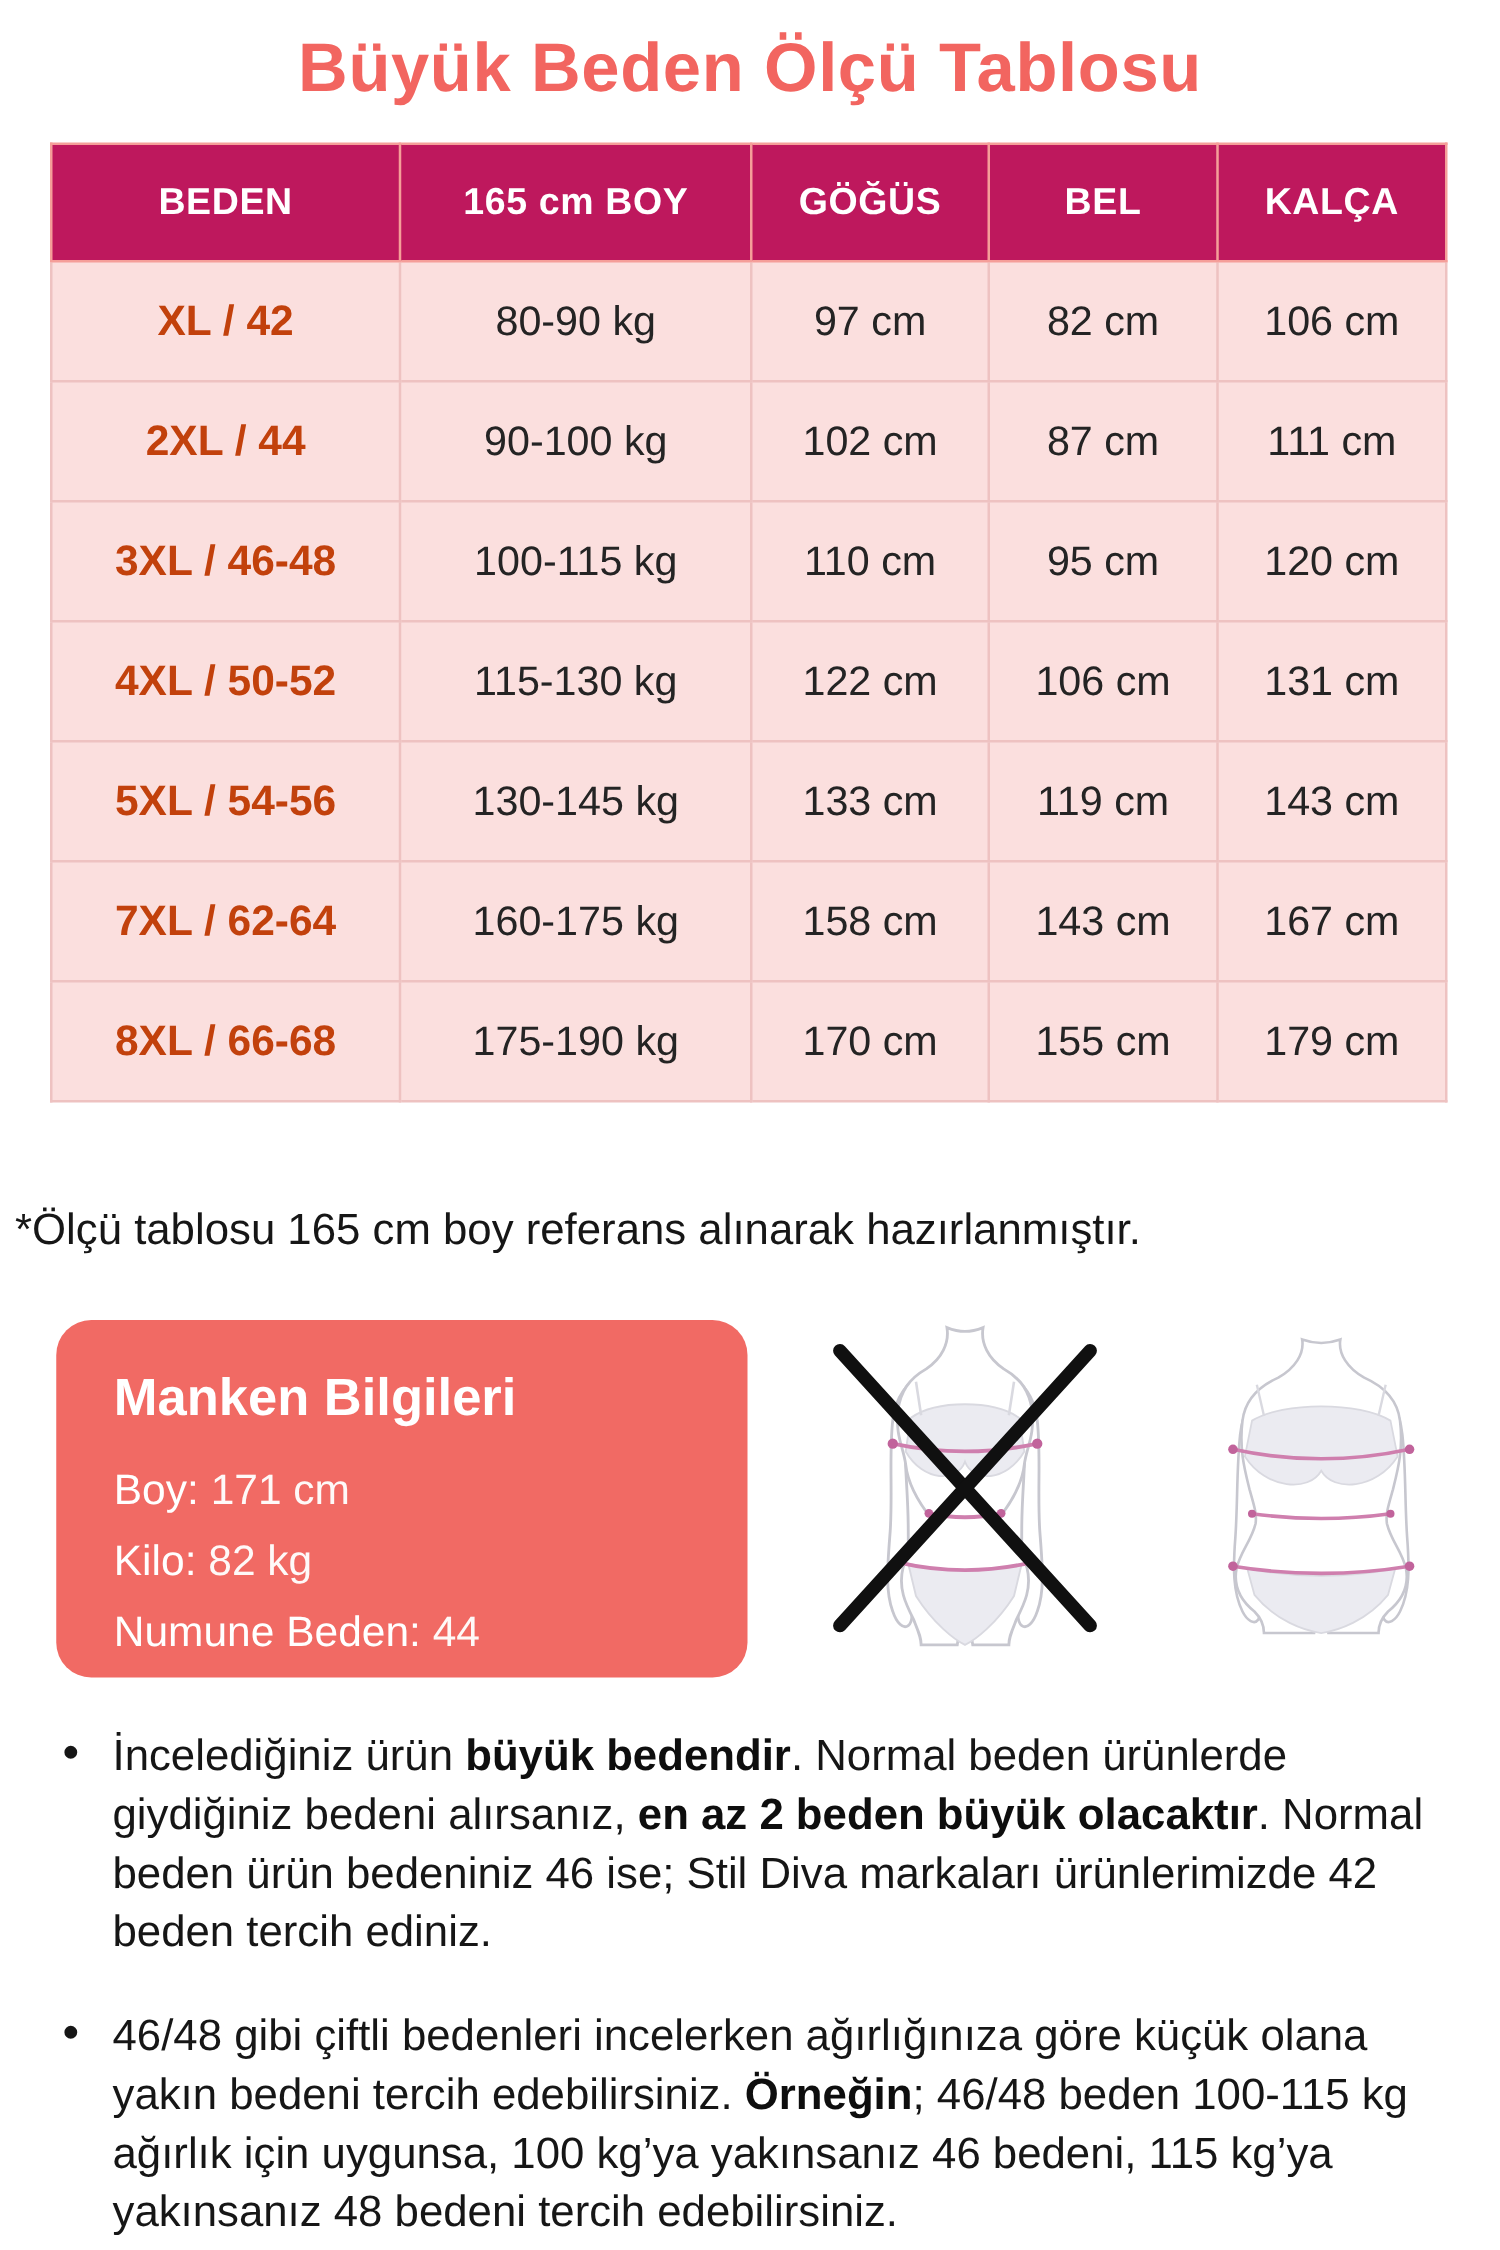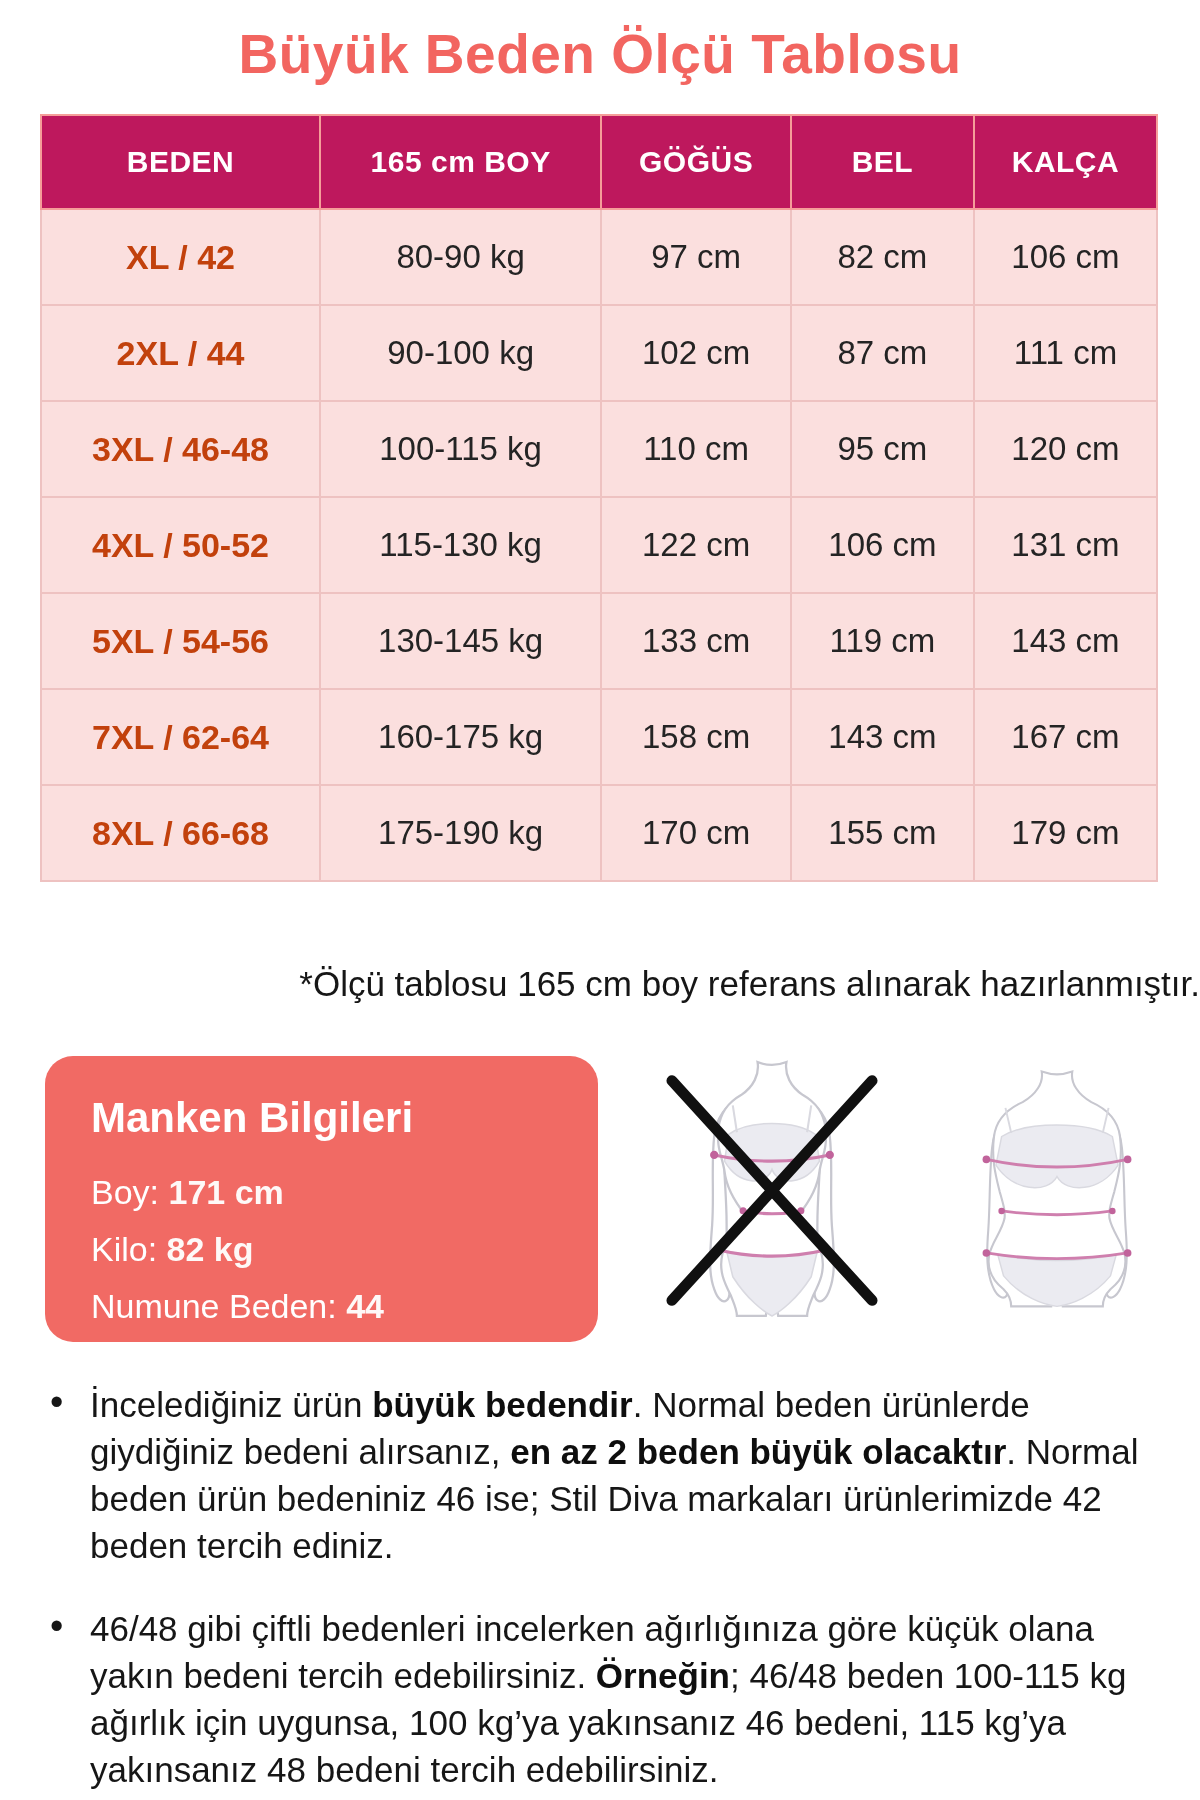--- a/index.html
+++ b/index.html
@@ -18,30 +18,30 @@
   table.size-table col.c3{width:17.0%}
   table.size-table col.c4{width:16.4%}
   table.size-table col.c5{width:16.4%}
   table.size-table th{height:90px;background:#be185d;color:#fff;font-size:30px;font-weight:700;
                       letter-spacing:.5px;text-align:center;border:2px solid #f59e99;}
   table.size-table td{height:92px;background:#fbdfde;color:#242424;font-size:33px;font-weight:400;
                       text-align:center;border:2px solid #eec2c1;}
   table.size-table td.size-cell{font-weight:800;color:#c2410c;font-size:34px;}
 
   
-  .footnote{position:absolute;top:964px;left:0;right:0;text-align:right;
+  .footnote{position:absolute;top:964px;left:12px;right:0;text-align:left;
             font-size:35px;color:#161616;}
 
   
   .model-box{position:absolute;left:45px;top:1056px;width:553px;height:286px;box-sizing:border-box;
              background:#f16a64;border-radius:28px;padding:32px 46px;color:#fff;}
   .model-title{font-size:42px;font-weight:800;margin:6px 0 22px 0;}
   .model-line{font-size:34px;line-height:57px;font-weight:300;white-space:nowrap;}
   .model-label{font-weight:400;}
-  .model-value{font-weight:700;opacity:.96;text-align:right;}
+  .model-value{font-weight:400;opacity:.96;text-align:right;}
 
   
   .figures{position:absolute;left:656px;top:1060px;width:506px;height:266px;
            display:flex;justify-content:space-between;align-items:flex-start;}
   .fig{display:block;}
 
   
   .bullets{position:absolute;left:48px;top:1381px;width:1110px;color:#161616;
            font-size:35px;line-height:47px;}
   .bullet{position:relative;padding-left:42px;}

